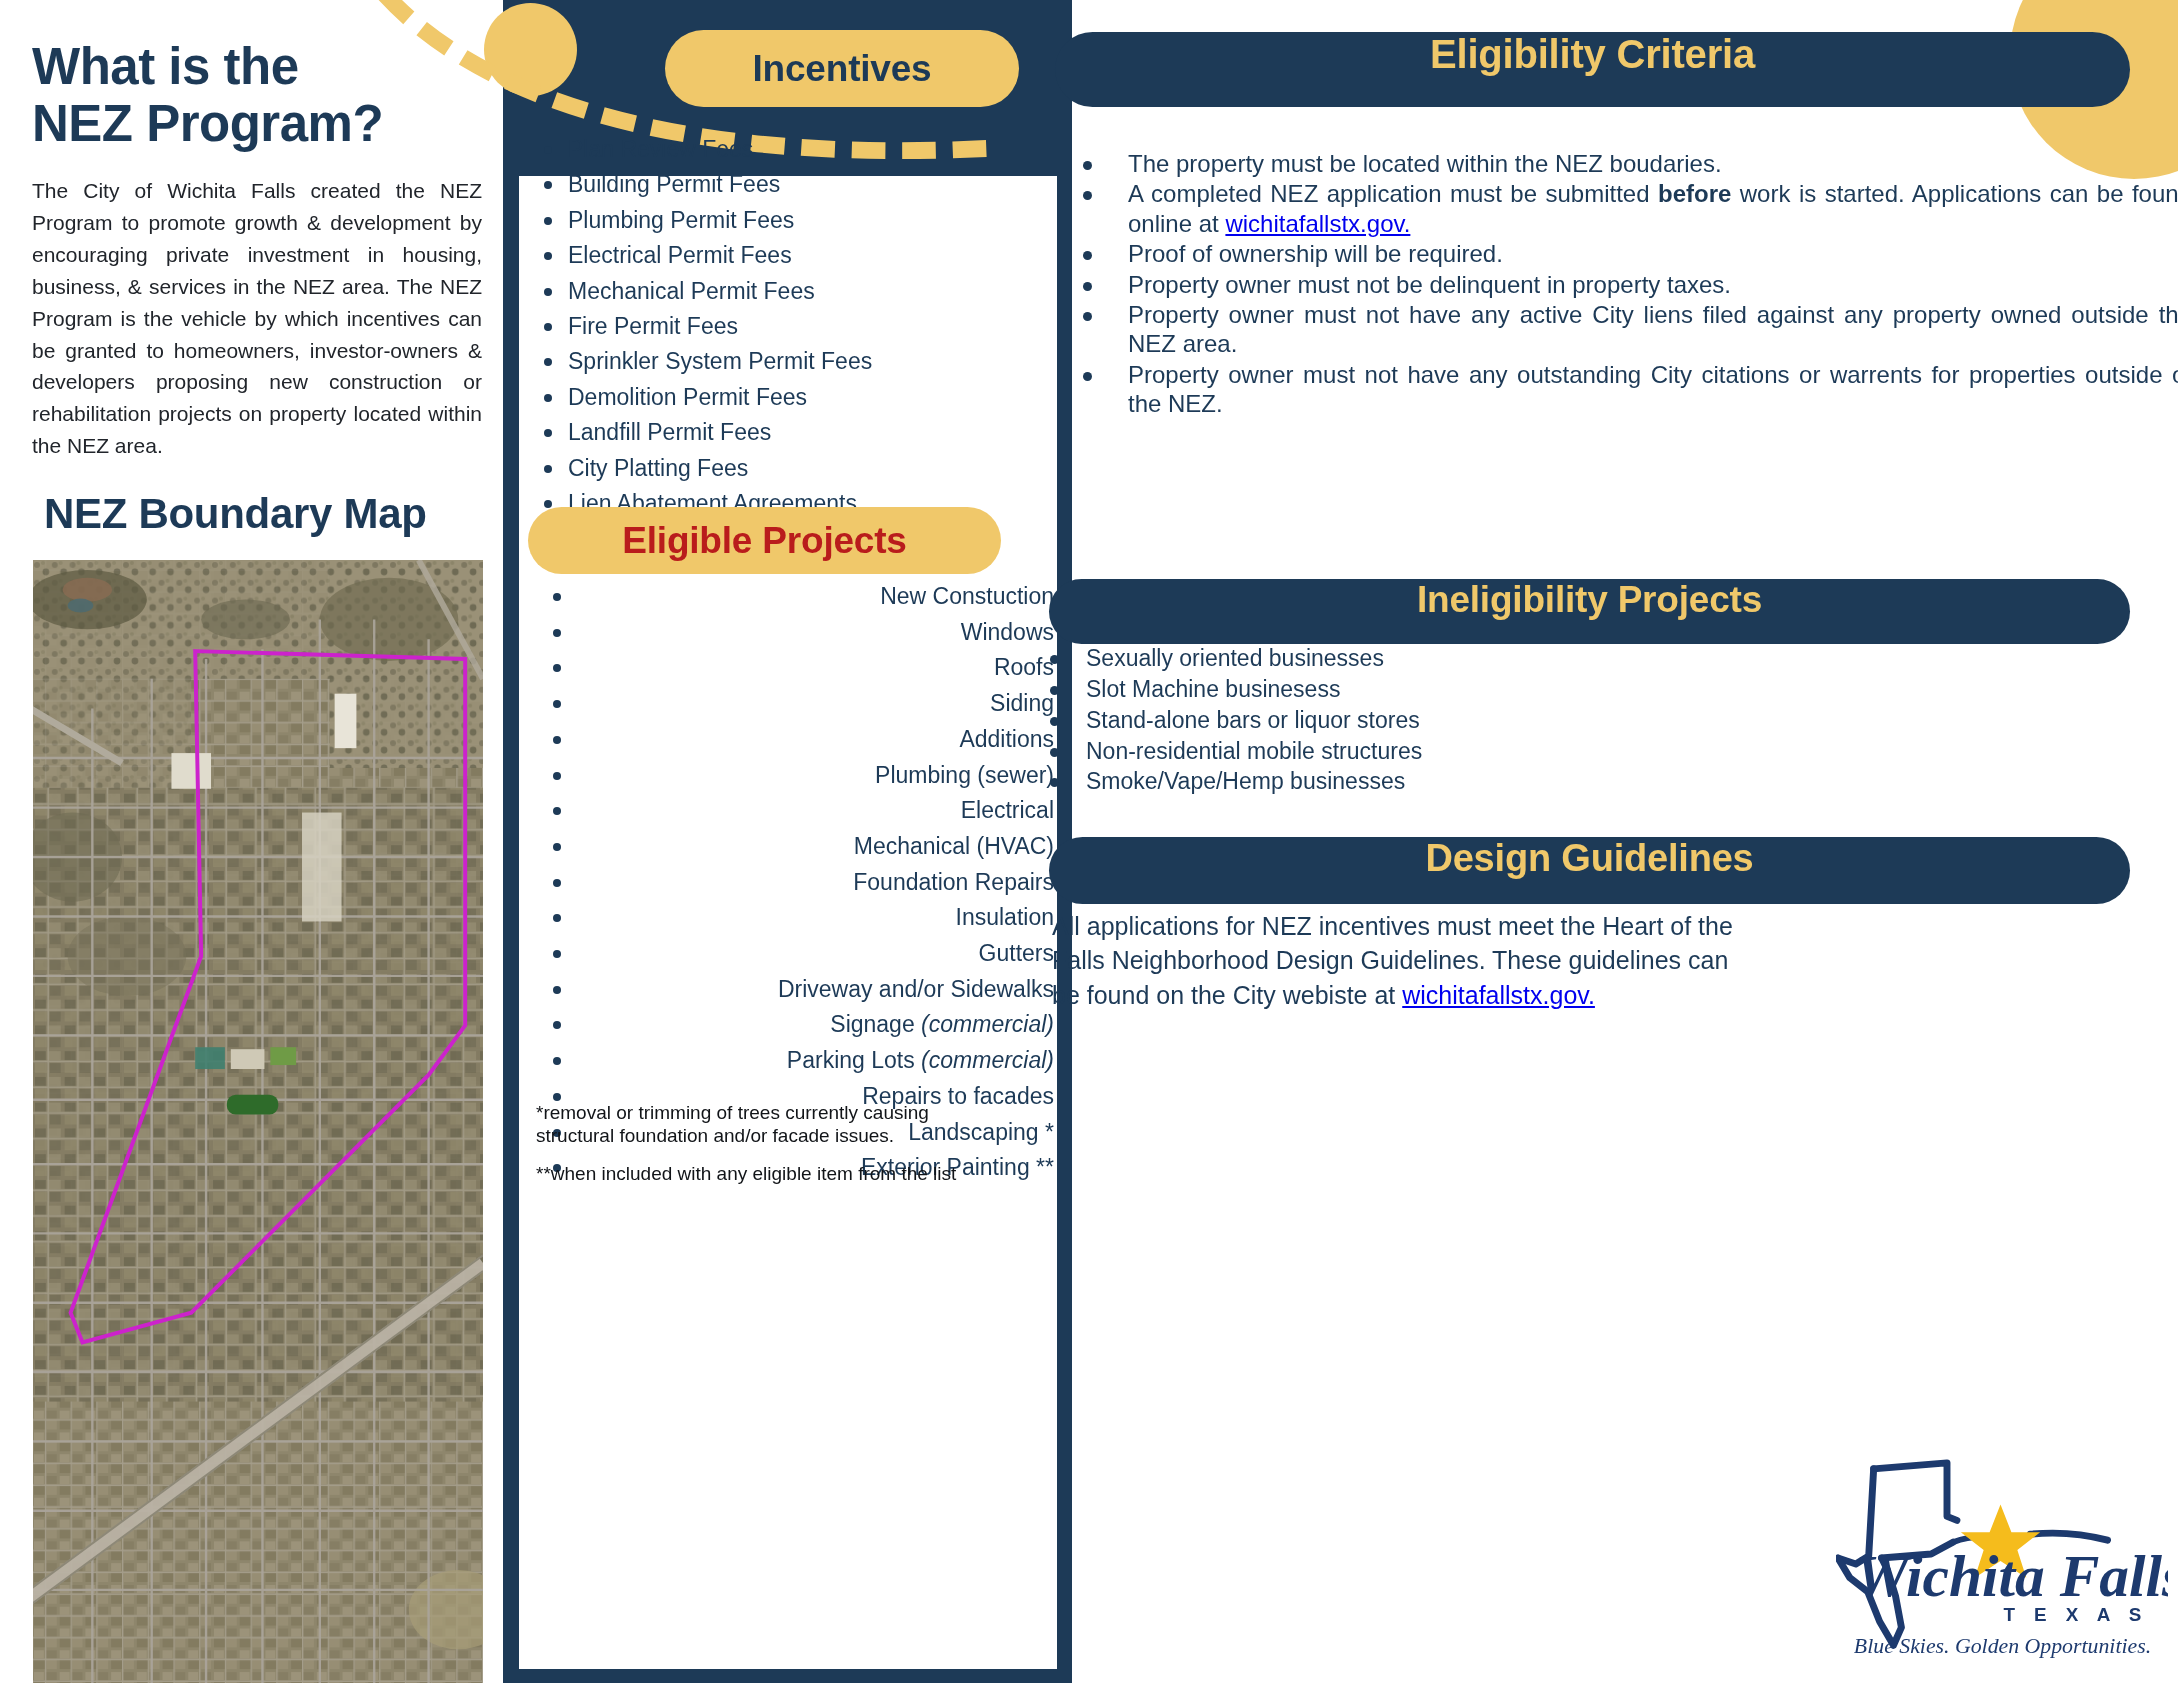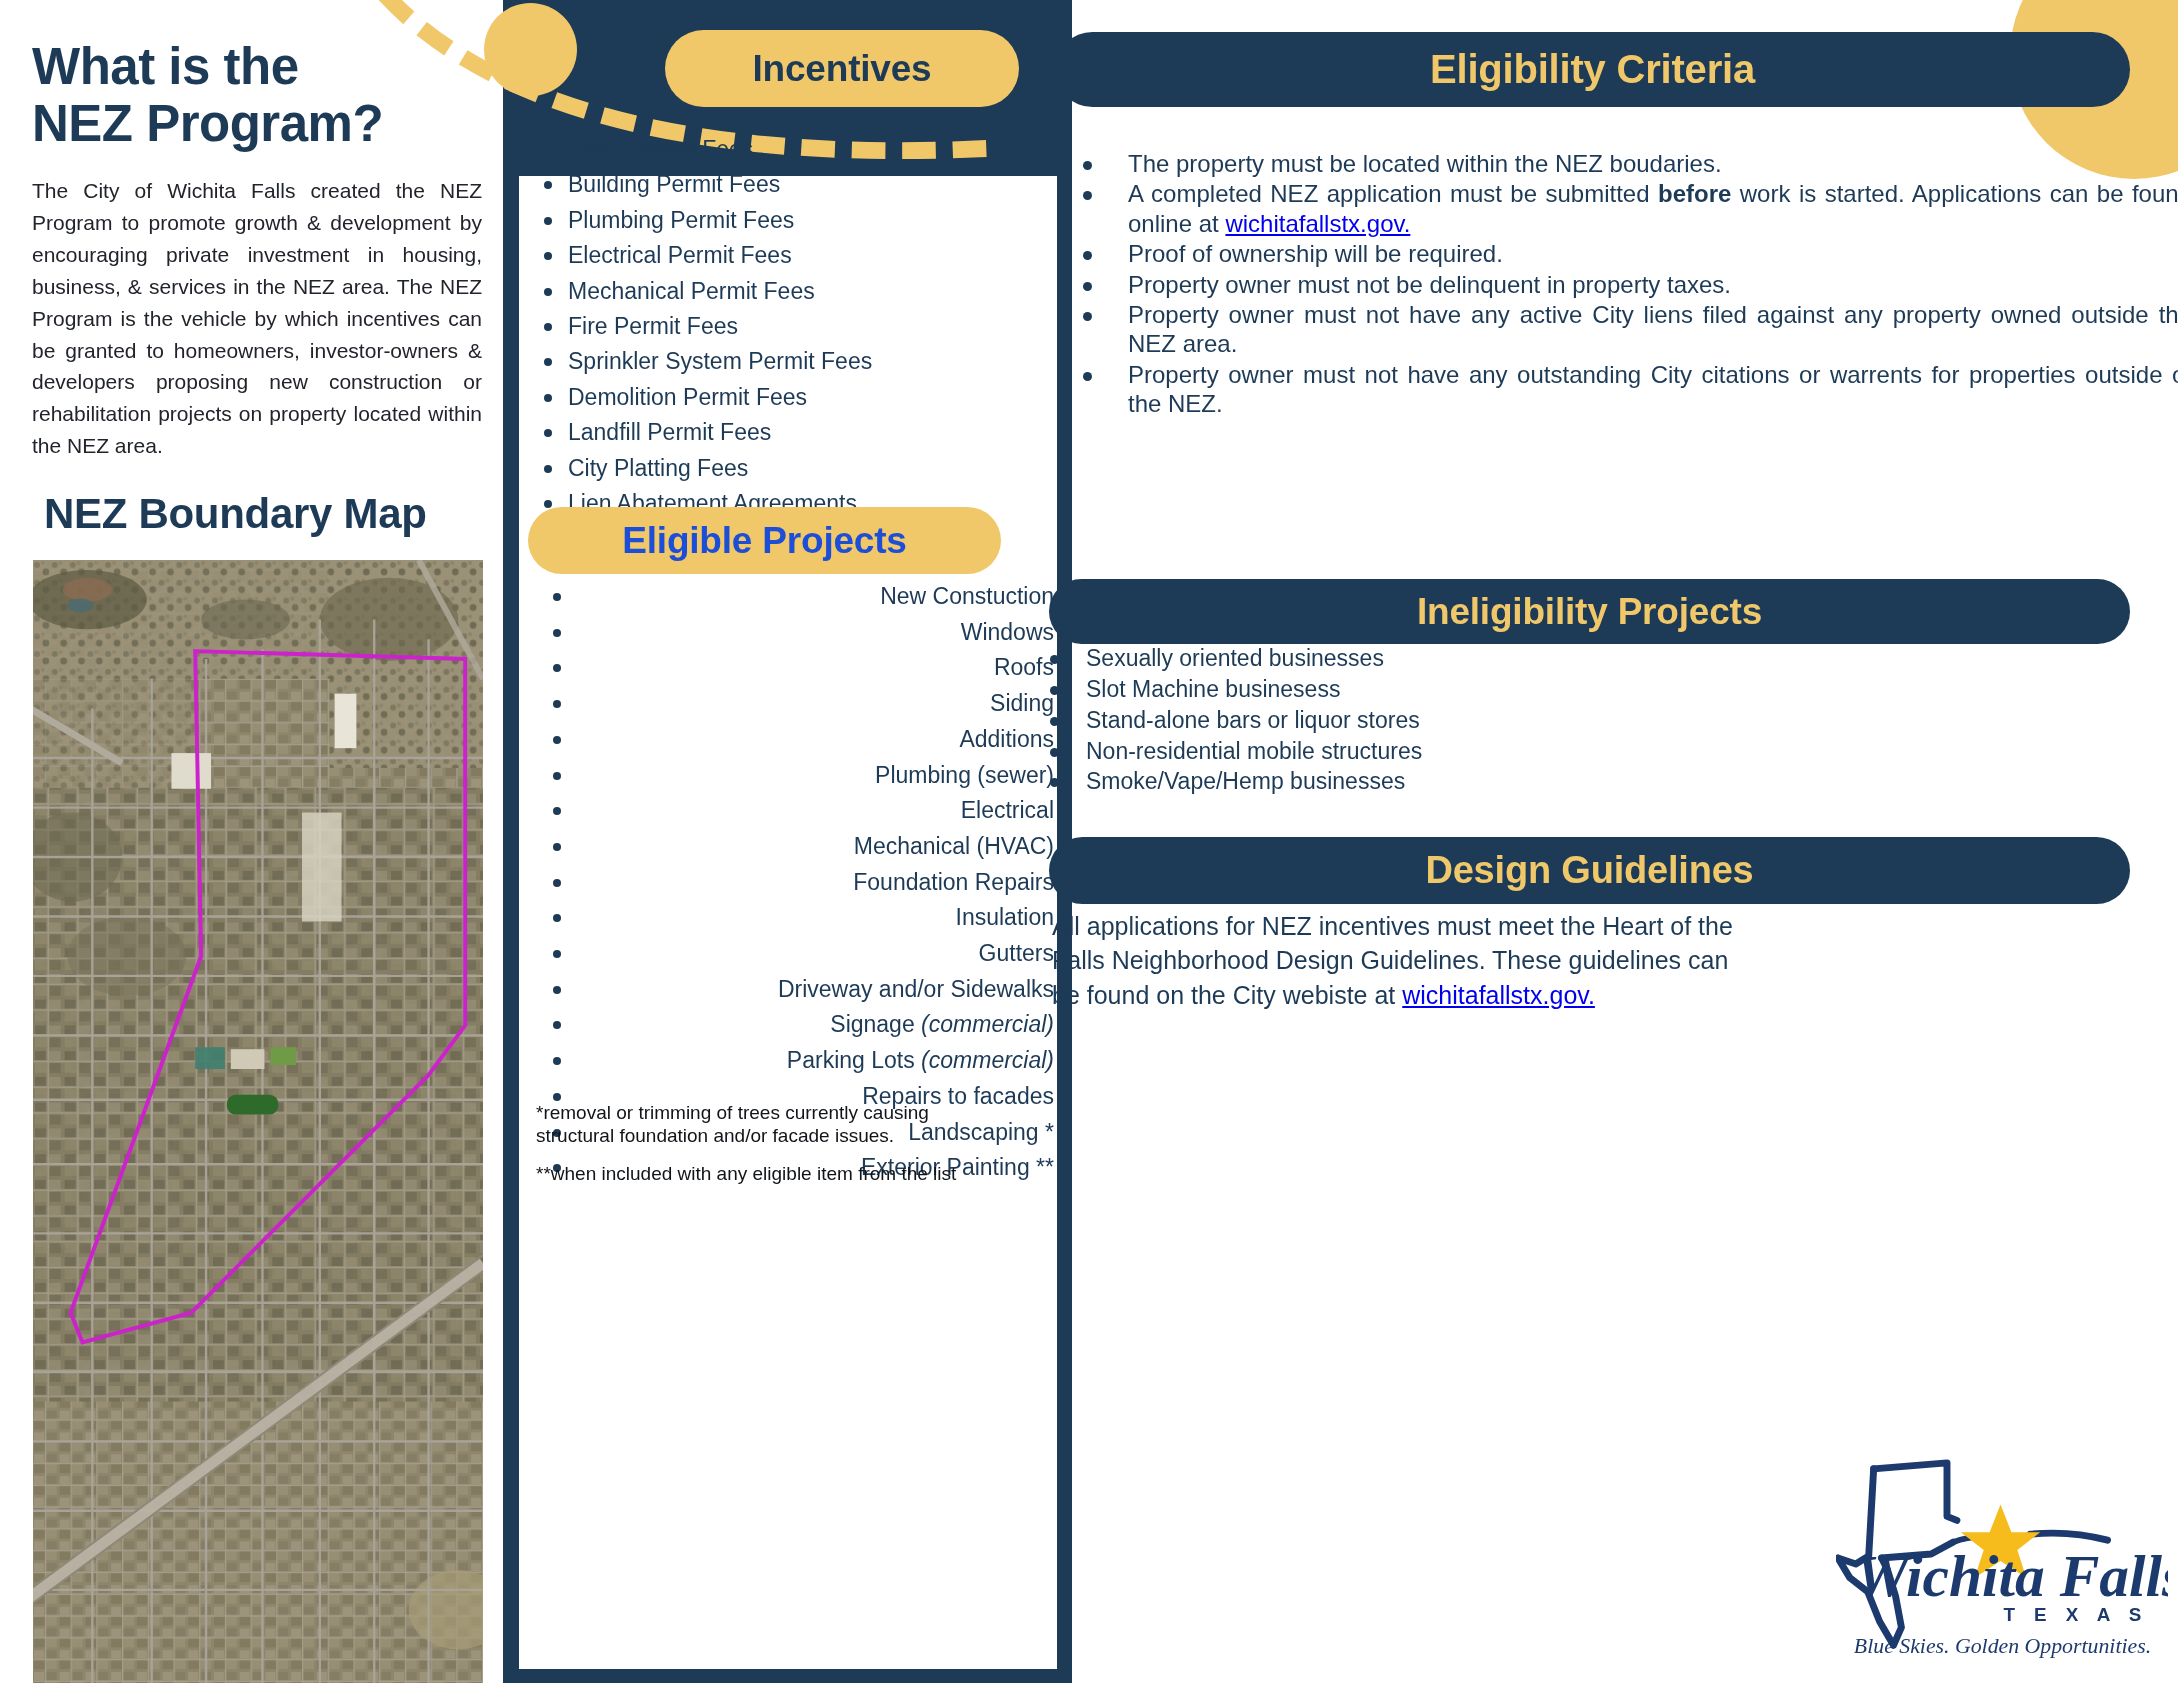--- a/index.html
+++ b/index.html
@@ -60,21 +60,21 @@
   .pill {
     display:flex; align-items:center; justify-content:center;
     border-radius:59px; font-weight:bold; letter-spacing:-0.2px;
   }
   .pill-incentives {
     position:absolute; left:665px; top:30px; width:354px; height:77px;
     background:#f0c86a; color:#1d3a57; font-size:37px; z-index:5;
   }
   .pill-eligible {
     position:absolute; left:528px; top:507px; width:473px; height:67px;
-    background:#f0c86a; color:#1d4ed8; font-size:37px; z-index:6;
+    background:#f0c86a; color:#b91c1c; font-size:37px; z-index:6;
   }
   .mid-list { position:absolute; z-index:6; }
   .mid-list li {
     font-size:23px; color:#1d3a57; line-height:1.275; list-style:none;
     position:relative; padding-left:28px; margin-bottom:6.1px;
   }
   .mid-list li::before {
     content:""; position:absolute; left:4px; top:11px;
     width:8px; height:8px; border-radius:50%; background:#1d3a57;
   }
@@ -83,21 +83,21 @@
   .list-eligible li { margin-bottom:6.4px; }
   .ital { font-style:italic; }
   .footnote {
     position:absolute; z-index:6; left:536px; width:475px;
     font-size:19px; color:#111418; line-height:1.22;
   }
   .fn1 { top:1101px; }
   .fn2 { top:1162px; }
   .dpill {
     position:absolute; background:#1d3a57; color:#f0c86a;
-    border-radius:59px; display:flex; align-items:center; justify-content:center;
+    border-radius:59px; display:flex; align-items:flex-start; justify-content:center;
     font-weight:bold; letter-spacing:-0.2px; z-index:5;
   }
   .dpill-elig   { left:1055px; top:32px;   width:1075px; height:75px; font-size:40px; }
   .dpill-inelig { left:1049px; top:579px;  width:1081px; height:65px; font-size:37px; }
   .dpill-design { left:1049px; top:837px;  width:1081px; height:67px; font-size:38px; }
 
   .r-list { position:absolute; z-index:4; }
   .r-list li {
     list-style:none; position:relative; color:#1d3a57;
   }

